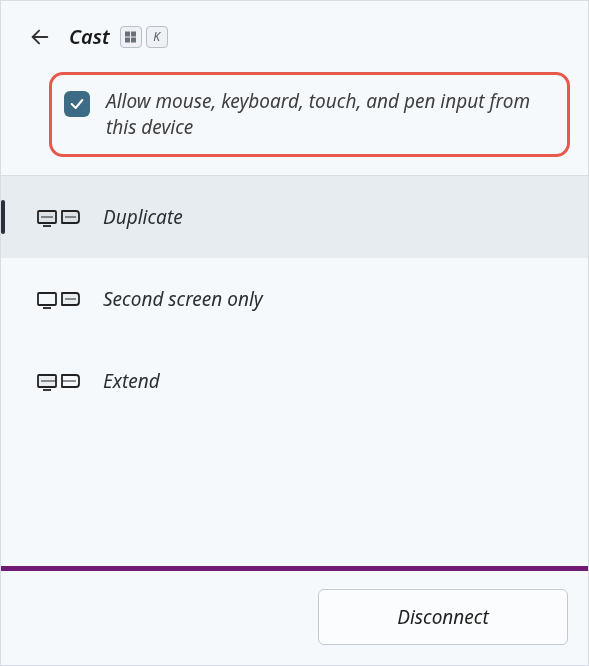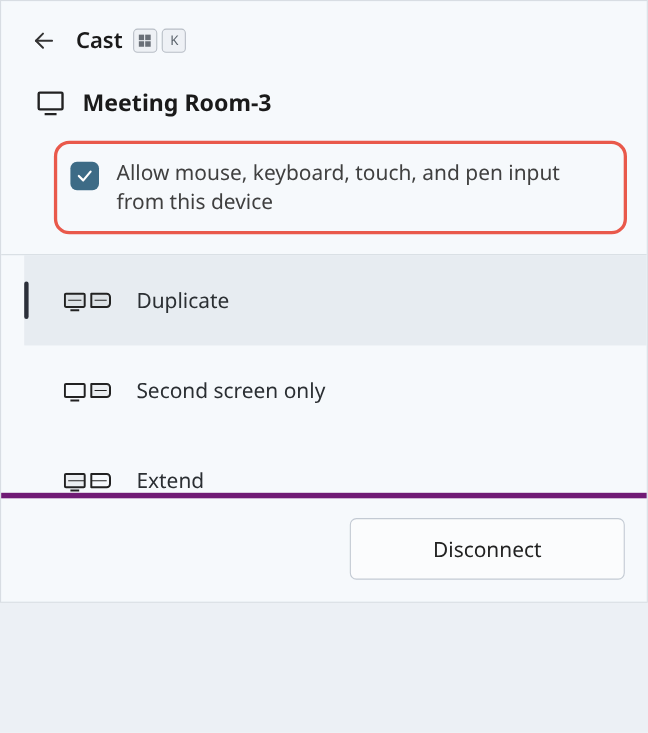--- a/index.html
+++ b/index.html
@@ -4,25 +4,26 @@
 <style>
   * { box-sizing: border-box; }
   html, body {
     margin: 0; padding: 0;
     width: 589px; height: 666px;
     font-family: "Segoe UI", system-ui, -apple-system, sans-serif;
     background: #ecf0f5;
     color: #1a1a1a;
   }
   .panel {
-    width: 589px; height: 548px;
+    width: 589px; height: 666px;
     background: #f6f9fc;
     border: 1px solid #d8dde3;
     position: relative;
     overflow: hidden;
+    font-style: italic;
   }
   .header {
     display: flex;
     align-items: center;
     gap: 18px;
     padding: 22px 28px 10px 28px;
   }
   .back-icon {
     width: 22px; height: 22px;
     color: #333;
@@ -96,21 +97,20 @@
   }
   .mode-item {
     display: flex;
     align-items: center;
     gap: 22px;
     padding: 28px 28px 28px 36px;
     position: relative;
     font-size: 19px;
     color: #2b2f33;
     cursor: pointer;
-    margin-left: 21px;
   }
   .mode-item.selected {
     background: #e7ecf1;
   }
   .selection-bar {
     position: absolute;
     left: 0;
     top: 50%;
     transform: translateY(-50%);
     width: 4px;
@@ -165,29 +165,20 @@
             <rect x="6" y="0.5" width="5" height="5" fill="#6a7078"></rect>
             <rect x="0" y="6.5" width="5" height="5" fill="#6a7078"></rect>
             <rect x="6" y="6.5" width="5" height="5" fill="#6a7078"></rect>
           </svg>
         </span>
         <span class="kbd">K</span>
       </span>
     </div>
   </div>
 
-  <div class="device-row">
-    <span class="monitor-icon">
-      <svg viewBox="0 0 24 24" fill="none" stroke="currentColor" stroke-width="2" stroke-linejoin="round">
-        <rect x="2" y="3" width="20" height="14" rx="1"></rect>
-        <line x1="7" y1="21" x2="17" y2="21"></line>
-      </svg>
-    </span>
-    <span class="device-name">Meeting Room-3</span>
-  </div>
 
   <div class="highlight-box">
     <div class="checkbox">
       <svg viewBox="0 0 24 24" fill="none" stroke-width="3" stroke-linecap="round" stroke-linejoin="round">
         <polyline points="4 12 10 18 20 6"></polyline>
       </svg>
     </div>
     <div class="option-text">Allow mouse, keyboard, touch, and pen input from this device</div>
   </div>
 

